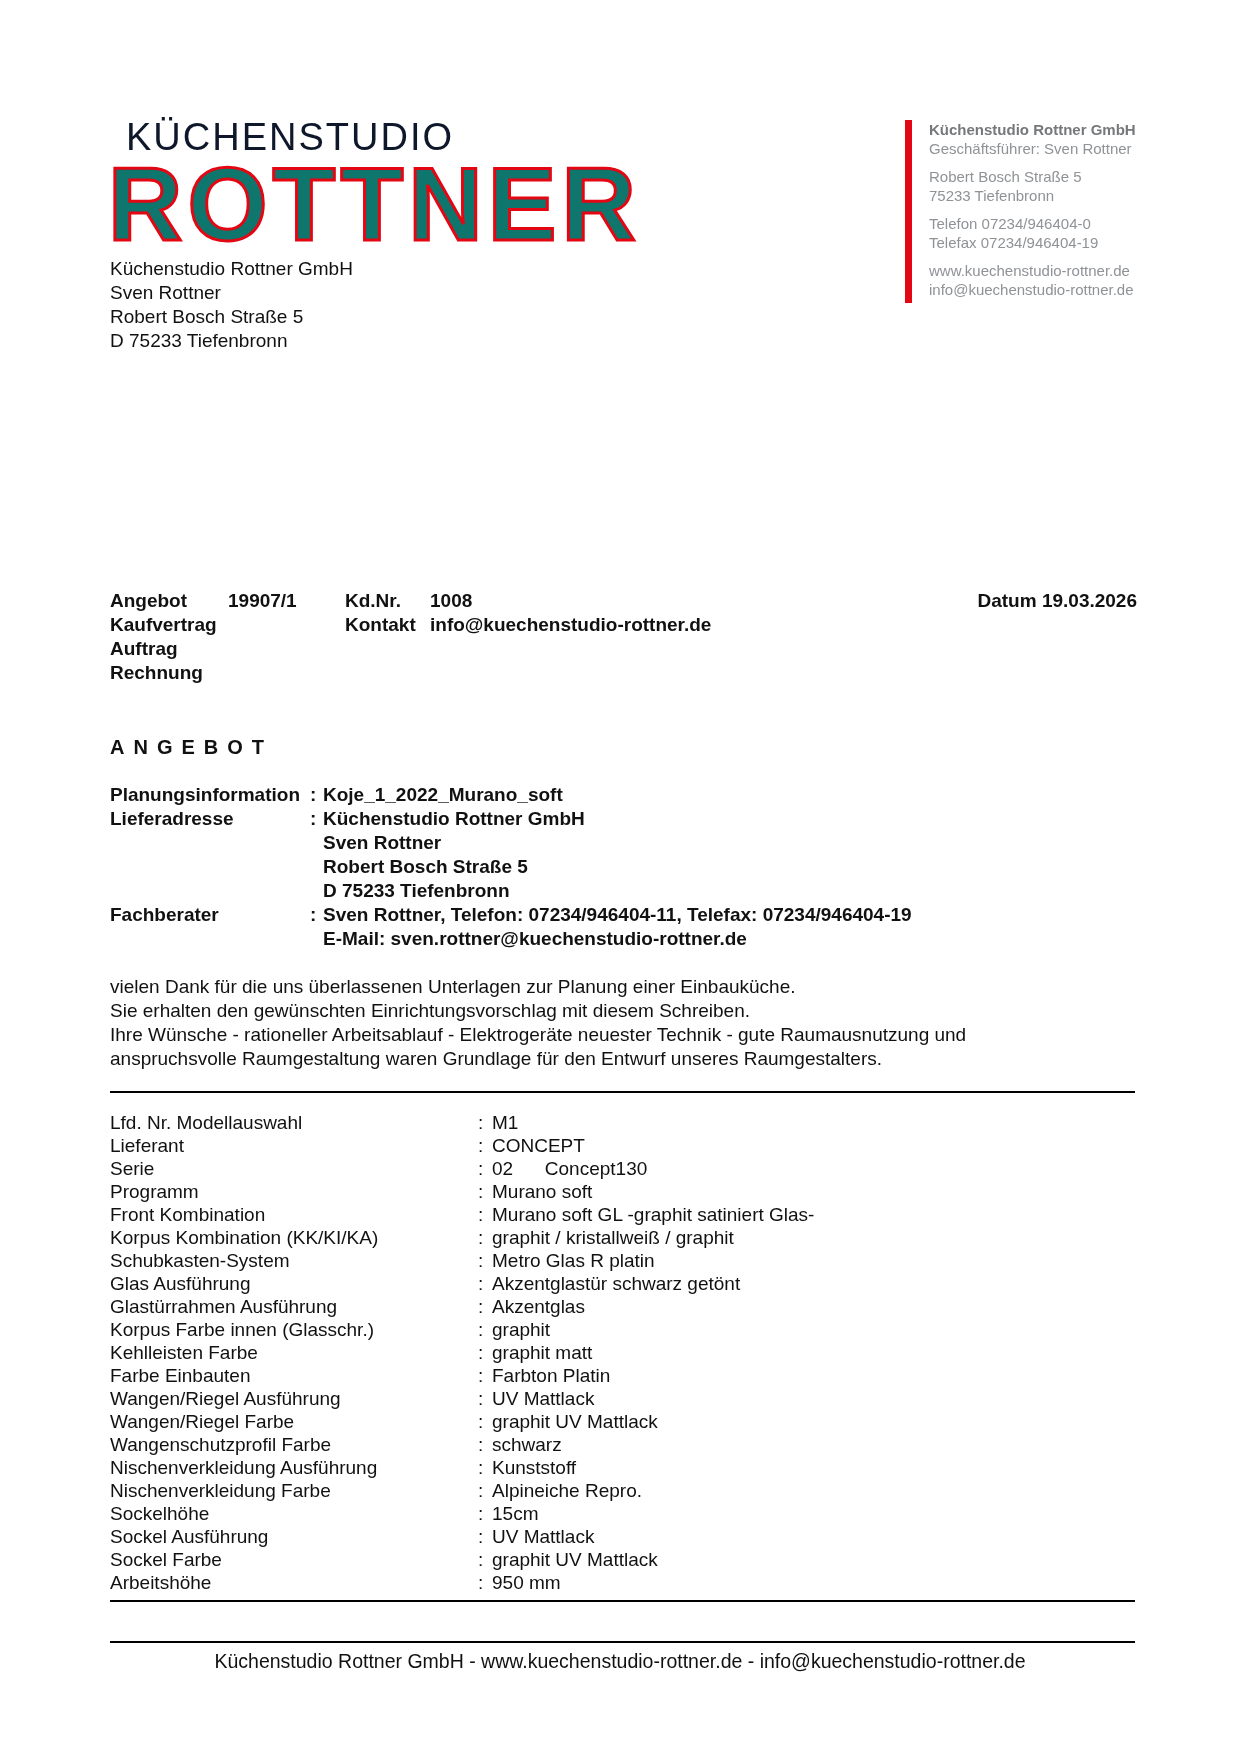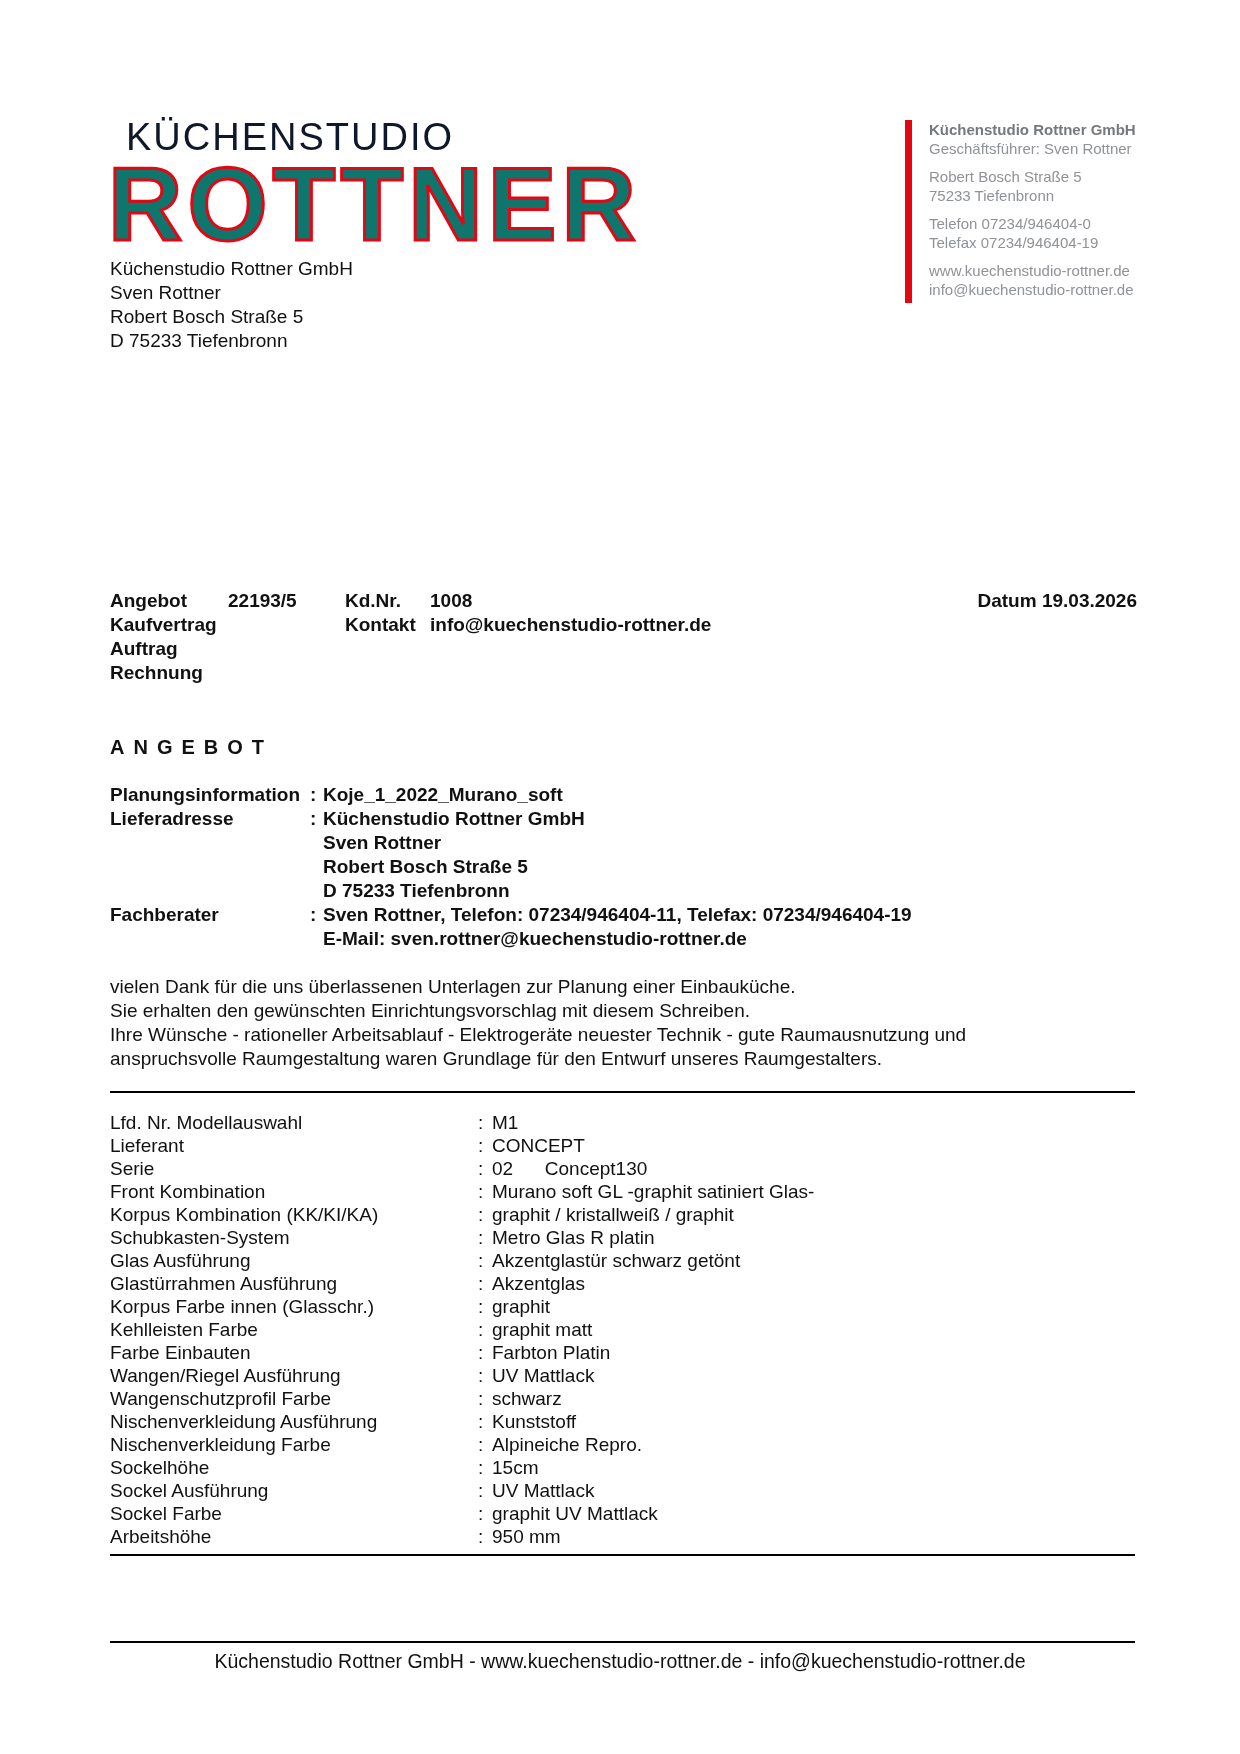--- a/index.html
+++ b/index.html
@@ -106,21 +106,21 @@
   <div class="recipient">
     <div>Küchenstudio Rottner GmbH</div>
     <div>Sven Rottner</div>
     <div>Robert Bosch Straße 5</div>
     <div>D 75233 Tiefenbronn</div>
   </div>
 
   <div class="refs">
     <div class="ref-row">
       <span class="ref-c1">Angebot</span>
-      <span class="ref-c2">22193/5</span>
+      <span class="ref-c2">19907/1</span>
       <span class="ref-c3">Kd.Nr.</span>
       <span class="ref-c4">1008</span>
       <span class="ref-date"><span>Datum</span> <span>19.03.2026</span></span>
     </div>
     <div class="ref-row">
       <span class="ref-c1">Kaufvertrag</span>
       <span class="ref-c3">Kontakt</span>
       <span class="ref-c4">info@kuechenstudio-rottner.de</span>
     </div>
     <div class="ref-row">
@@ -163,29 +163,31 @@
     <div>Ihre Wünsche - rationeller Arbeitsablauf - Elektrogeräte neuester Technik - gute Raumausnutzung und</div>
     <div>anspruchsvolle Raumgestaltung waren Grundlage für den Entwurf unseres Raumgestalters.</div>
   </div>
 
   <div class="spec">
     <hr class="spec-rule">
     <div class="spec-rows">
       <div class="srow"><span class="slabel">Lfd. Nr. Modellauswahl</span><span class="ssep">:</span><span class="sval">M1</span></div>
       <div class="srow"><span class="slabel">Lieferant</span><span class="ssep">:</span><span class="sval">CONCEPT</span></div>
       <div class="srow"><span class="slabel">Serie</span><span class="ssep">:</span><span class="sval">02      Concept130</span></div>
+      <div class="srow"><span class="slabel">Programm</span><span class="ssep">:</span><span class="sval">Murano soft</span></div>
       <div class="srow"><span class="slabel">Front Kombination</span><span class="ssep">:</span><span class="sval">Murano soft GL -graphit satiniert Glas-</span></div>
       <div class="srow"><span class="slabel">Korpus Kombination (KK/KI/KA)</span><span class="ssep">:</span><span class="sval">graphit / kristallweiß / graphit</span></div>
       <div class="srow"><span class="slabel">Schubkasten-System</span><span class="ssep">:</span><span class="sval">Metro Glas R platin</span></div>
       <div class="srow"><span class="slabel">Glas Ausführung</span><span class="ssep">:</span><span class="sval">Akzentglastür schwarz getönt</span></div>
       <div class="srow"><span class="slabel">Glastürrahmen Ausführung</span><span class="ssep">:</span><span class="sval">Akzentglas</span></div>
       <div class="srow"><span class="slabel">Korpus Farbe innen (Glasschr.)</span><span class="ssep">:</span><span class="sval">graphit</span></div>
       <div class="srow"><span class="slabel">Kehlleisten Farbe</span><span class="ssep">:</span><span class="sval">graphit matt</span></div>
       <div class="srow"><span class="slabel">Farbe Einbauten</span><span class="ssep">:</span><span class="sval">Farbton Platin</span></div>
       <div class="srow"><span class="slabel">Wangen/Riegel Ausführung</span><span class="ssep">:</span><span class="sval">UV Mattlack</span></div>
+      <div class="srow"><span class="slabel">Wangen/Riegel Farbe</span><span class="ssep">:</span><span class="sval">graphit UV Mattlack</span></div>
       <div class="srow"><span class="slabel">Wangenschutzprofil Farbe</span><span class="ssep">:</span><span class="sval">schwarz</span></div>
       <div class="srow"><span class="slabel">Nischenverkleidung Ausführung</span><span class="ssep">:</span><span class="sval">Kunststoff</span></div>
       <div class="srow"><span class="slabel">Nischenverkleidung Farbe</span><span class="ssep">:</span><span class="sval">Alpineiche Repro.</span></div>
       <div class="srow"><span class="slabel">Sockelhöhe</span><span class="ssep">:</span><span class="sval">15cm</span></div>
       <div class="srow"><span class="slabel">Sockel Ausführung</span><span class="ssep">:</span><span class="sval">UV Mattlack</span></div>
       <div class="srow"><span class="slabel">Sockel Farbe</span><span class="ssep">:</span><span class="sval">graphit UV Mattlack</span></div>
       <div class="srow"><span class="slabel">Arbeitshöhe</span><span class="ssep">:</span><span class="sval">950 mm</span></div>
     </div>
     <hr class="spec-rule-bottom">
   </div>

